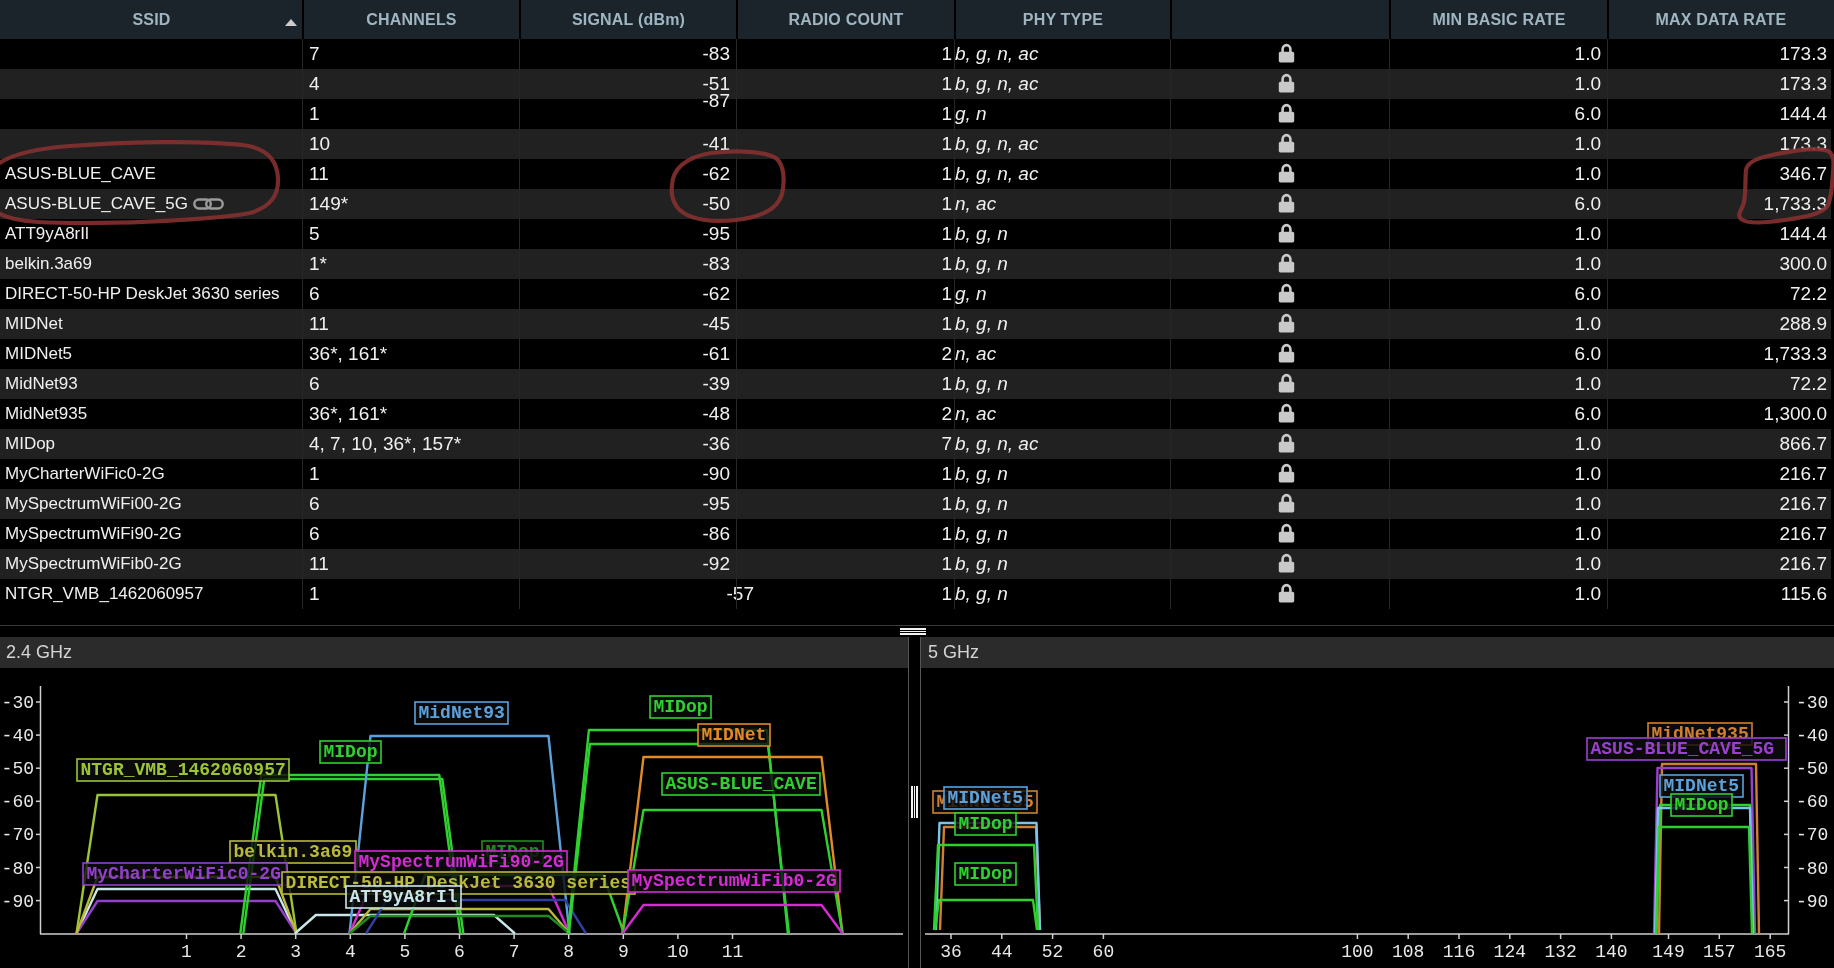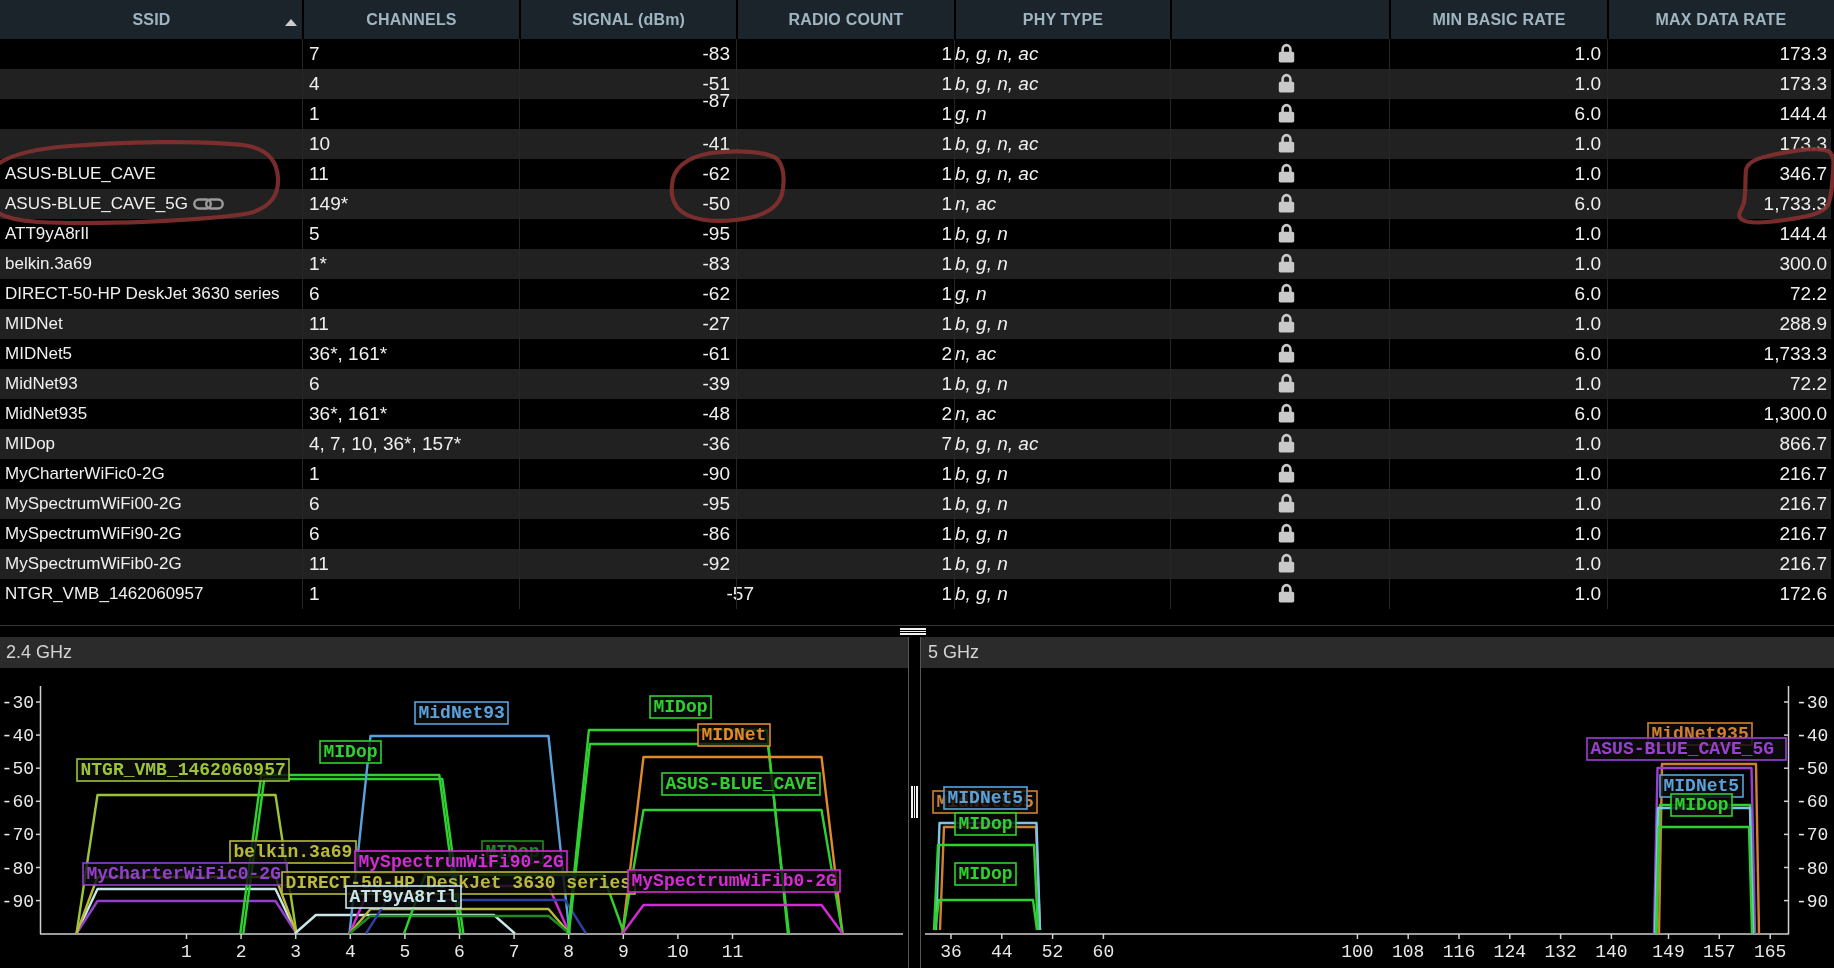--- a/index.html
+++ b/index.html
@@ -132,21 +132,21 @@
 <div class="c phy" style="left:955px;top:279px;width:216px">g, n</div>
 <svg width="17" height="20" viewBox="0 0 17 20" style="position:absolute;left:1278px;top:283px">
       <path d="M4.6,9.5 V6.3 a3.9,4.2 0 0 1 7.8,0 V9.5" fill="none" stroke="#c9c9c9" stroke-width="2.6"></path>
       <rect x="0.8" y="8.8" width="15.4" height="10.6" rx="1.6" fill="#c9c9c9"></rect>
     </svg>
 <div class="c num r" style="left:1390px;top:279px;width:211px">6.0</div>
 <div class="c num r" style="left:1608px;top:279px;width:219px">72.2</div>
 <div style="position:absolute;left:0;top:309px;width:1831px;height:30px;background:#212121"></div>
 <div class="c ssid" style="left:5px;top:309px">MIDNet</div>
 <div class="c num" style="left:309px;top:309px">11</div>
-<div class="c num r" style="left:520px;top:309px;width:210px">-27</div>
+<div class="c num r" style="left:520px;top:309px;width:210px">-45</div>
 <div class="c num r" style="left:737px;top:309px;width:215px">1</div>
 <div class="c phy" style="left:955px;top:309px;width:216px">b, g, n</div>
 <svg width="17" height="20" viewBox="0 0 17 20" style="position:absolute;left:1278px;top:313px">
       <path d="M4.6,9.5 V6.3 a3.9,4.2 0 0 1 7.8,0 V9.5" fill="none" stroke="#c9c9c9" stroke-width="2.6"></path>
       <rect x="0.8" y="8.8" width="15.4" height="10.6" rx="1.6" fill="#c9c9c9"></rect>
     </svg>
 <div class="c num r" style="left:1390px;top:309px;width:211px">1.0</div>
 <div class="c num r" style="left:1608px;top:309px;width:219px">288.9</div>
 <div style="position:absolute;left:0;top:339px;width:1831px;height:30px;background:#000000"></div>
 <div class="c ssid" style="left:5px;top:339px">MIDNet5</div>
@@ -248,21 +248,21 @@
 <div class="c ssid" style="left:5px;top:579px">NTGR_VMB_1462060957</div>
 <div class="c num" style="left:309px;top:579px">1</div>
 <div class="c num r" style="left:544px;top:579px;width:210px">-57</div>
 <div class="c num r" style="left:737px;top:579px;width:215px">1</div>
 <div class="c phy" style="left:955px;top:579px;width:216px">b, g, n</div>
 <svg width="17" height="20" viewBox="0 0 17 20" style="position:absolute;left:1278px;top:583px">
       <path d="M4.6,9.5 V6.3 a3.9,4.2 0 0 1 7.8,0 V9.5" fill="none" stroke="#c9c9c9" stroke-width="2.6"></path>
       <rect x="0.8" y="8.8" width="15.4" height="10.6" rx="1.6" fill="#c9c9c9"></rect>
     </svg>
 <div class="c num r" style="left:1390px;top:579px;width:211px">1.0</div>
-<div class="c num r" style="left:1608px;top:579px;width:219px">172.6</div>
+<div class="c num r" style="left:1608px;top:579px;width:219px">115.6</div>
 <div style="position:absolute;left:302px;top:39px;width:1px;height:570px;background:#262626"></div>
 <div style="position:absolute;left:519px;top:39px;width:1px;height:570px;background:#262626"></div>
 <div style="position:absolute;left:736px;top:39px;width:1px;height:570px;background:#262626"></div>
 <div style="position:absolute;left:954px;top:39px;width:1px;height:570px;background:#262626"></div>
 <div style="position:absolute;left:1170px;top:39px;width:1px;height:570px;background:#262626"></div>
 <div style="position:absolute;left:1389px;top:39px;width:1px;height:570px;background:#262626"></div>
 <div style="position:absolute;left:1607px;top:39px;width:1px;height:570px;background:#262626"></div>
 <div style="position:absolute;left:0;top:625px;width:1834px;height:1px;background:#3a3a3a"></div>
 <div style="position:absolute;left:900px;top:628.0px;width:26px;height:1.6px;background:#f2f2f2"></div>
 <div style="position:absolute;left:900px;top:630.6px;width:26px;height:1.6px;background:#f2f2f2"></div>

